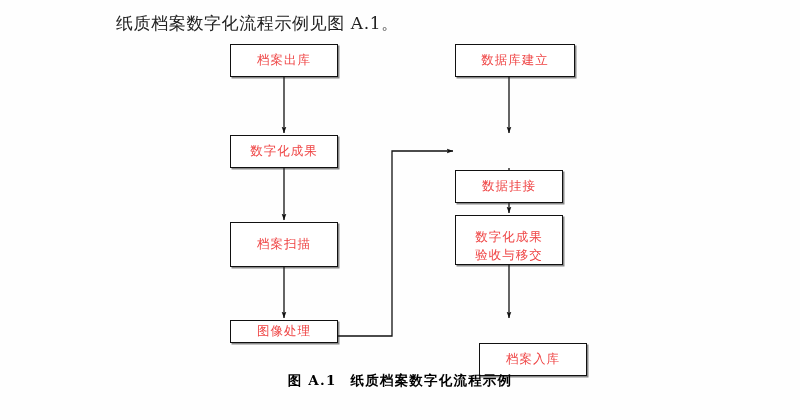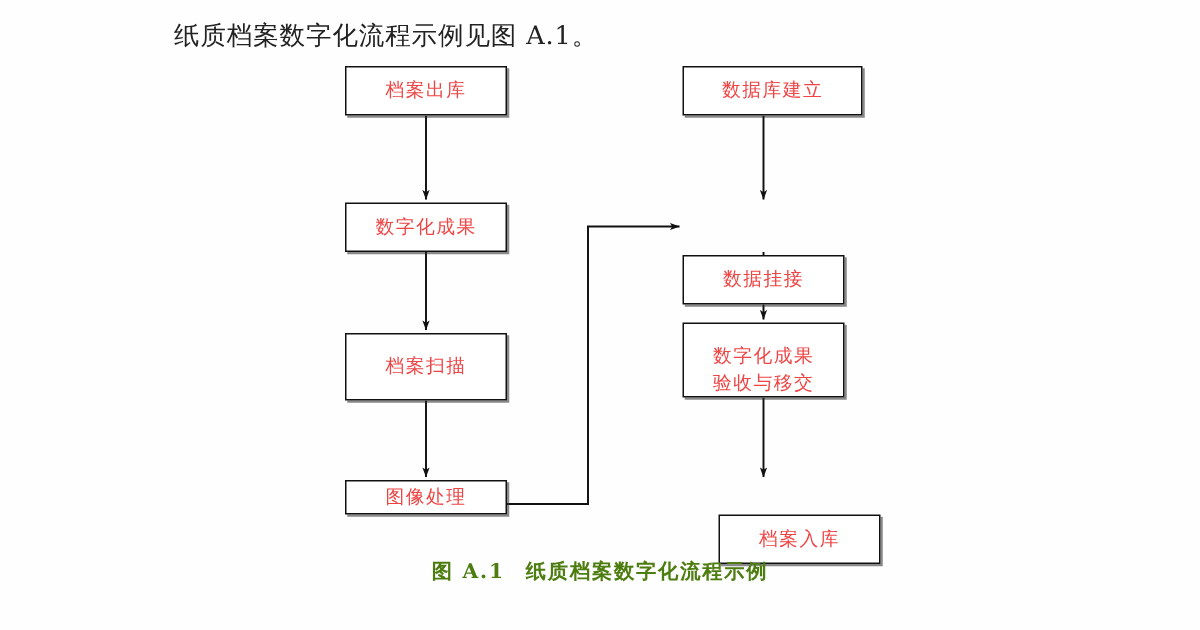--- a/index.html
+++ b/index.html
@@ -68,21 +68,21 @@
   
   .caption {
     position: absolute;
     left: 0;
     top: 372px;
     width: 800px;
     text-align: center;
     font-size: 13.5px;
     font-weight: bold;
     letter-spacing: 1.2px;
-    color: #4d7c0f;
+    color: #000000;
     font-family: "DejaVu Serif", "Liberation Serif", serif;
   }
   .caption .cap-gap { display: inline-block; width: 14px; }
 </style>
 </head>
 <body>
 
 <div id="page">
 
   <div class="intro-text">纸质档案数字化流程示例见图 A.1。</div>

